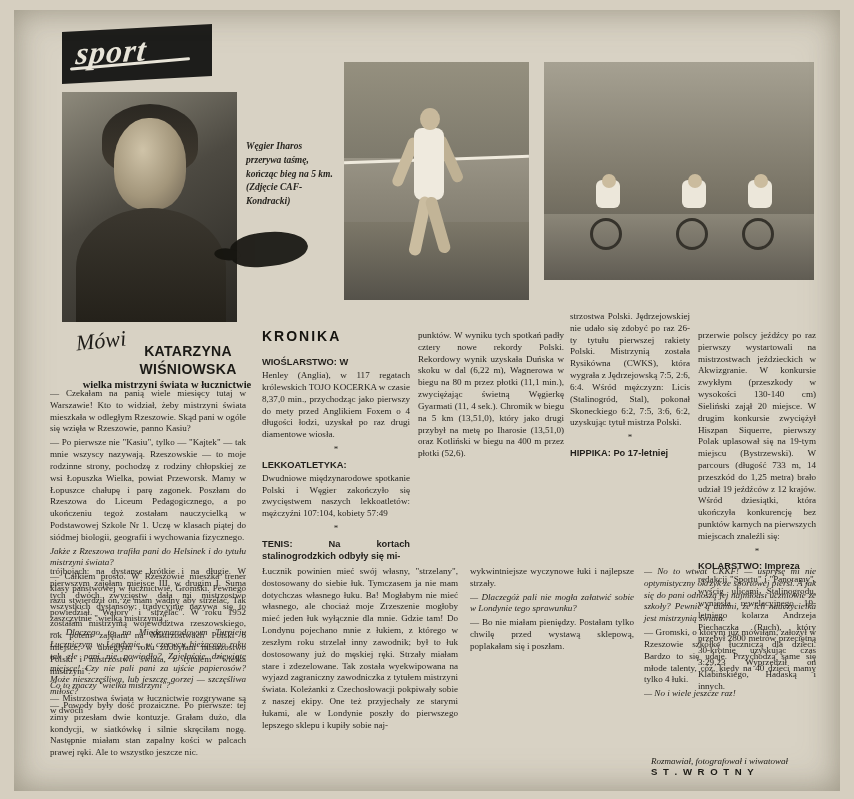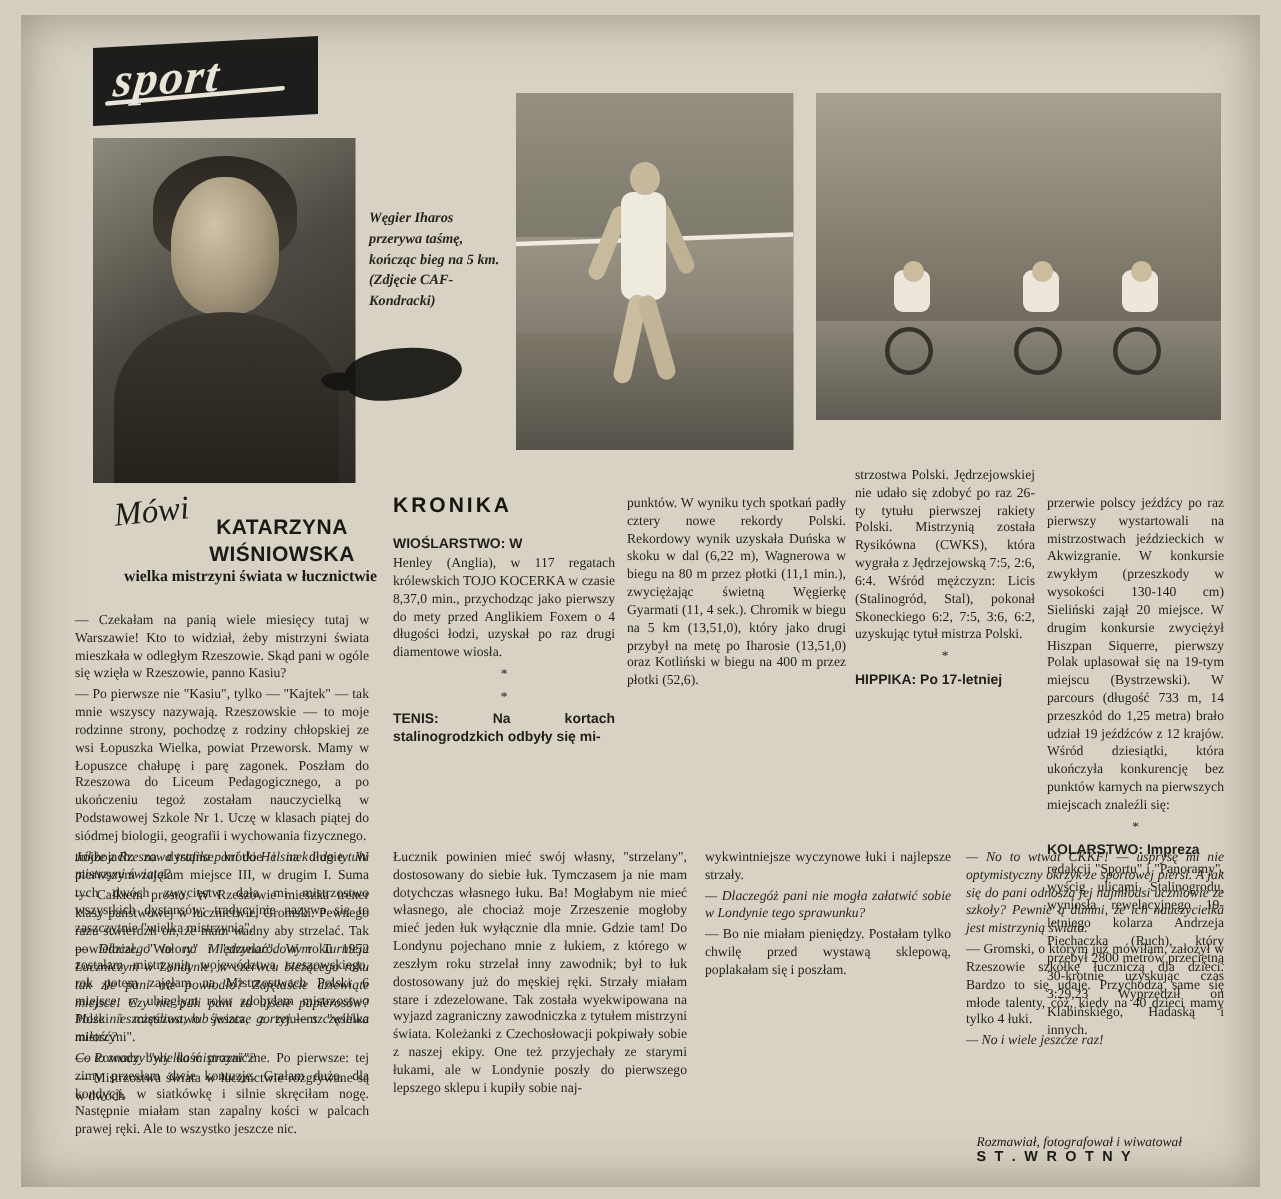--- a/index.html
+++ b/index.html
@@ -115,21 +115,21 @@
     position:absolute;
     font-family:"Liberation Serif", serif;
     font-size:9.1px;
     line-height:1.3;
     text-align:justify;
     color:#211f1b;
     hyphens:auto;
   }
   .col p{margin:0 0 2px 0;}
   .col .ital{font-style:italic;}
-  .c1{left:36px;top:398px;width:196px;}
+  .c1{left:36px;top:378px;width:196px;}
   .kronika-h{
     position:absolute;left:248px;top:318px;width:150px;
     font-family:"Liberation Sans", sans-serif;
     font-weight:bold;font-size:14px;letter-spacing:2px;color:#15140f;
   }
   .sec-h{
     font-family:"Liberation Sans", sans-serif;
     font-weight:bold;font-size:9.3px;line-height:1.3;display:block;margin-bottom:2px;
   }
   .star{text-align:center;font-size:9px;margin:3px 0;}
@@ -225,20 +225,21 @@
       <p>— Całkiem prosto. W Rzeszowie mieszka trener klasy państwowej w łucznictwie, Gromski. Pewnego razu stwierdził on, że mam wadny aby strzelać. Tak powiedział. "Wałory" i "strzelać". W roku 1952 zostałam mistrzynią województwa rzeszowskiego, rok potem zajęłam na Mistrzostwach Polski 6 miejsce, w ubiegłym roku zdobyłam mistrzostwo Polski i mistrzostwo świata, z tytułem "wielka mistrzyni".</p>
       <p class="ital">Co to znaczy "wielka mistrzyni"?</p>
       <p>— Mistrzostwa świata w łucznictwie rozgrywane są w dwóch</p>
     </div>
 
     <div class="kronika-h">KRONIKA</div>
 
     <div class="col c2">
       <p><span class="sec-h">WIOŚLARSTWO: W</span><span>Henley (Anglia), w 117 regatach królewskich TOJO KOCERKA w czasie 8,37,0 min., przychodząc jako pierwszy do mety przed Anglikiem Foxem o 4 długości łodzi, uzyskał po raz drugi diamentowe wiosła.</span></p>
       <div class="star">*</div>
+      <p><span class="sec-h">LEKKOATLETYKA:</span><span>Dwudniowe międzynarodowe spotkanie Polski i Węgier zakończyło się zwycięstwem naszych lekkoatletów: mężczyźni 107:104, kobiety 57:49</span></p>
       <div class="star">*</div>
       <p>
           <span class="sec-h">TENIS: Na kortach stalinogrodzkich odbyły się mi-</span>
         </p>
     </div>
 
     <div class="col c3">
       <p>punktów. W wyniku tych spotkań padły cztery nowe rekordy Polski. Rekordowy wynik uzyskała Duńska w skoku w dal (6,22 m), Wagnerowa w biegu na 80 m przez płotki (11,1 min.), zwyciężając świetną Węgierkę Gyarmati (11, 4 sek.). Chromik w biegu na 5 km (13,51,0), który jako drugi przybył na metę po Iharosie (13,51,0) oraz Kotliński w biegu na 400 m przez płotki (52,6).</p>
     </div>
 
@@ -261,21 +262,21 @@
       <p class="ital">— Dlaczego to na Międzynarodowym Turnieju Łuczniczym w Londynie, w czerwcu bieżącego roku tak zle pani nie powiodło? Zajęłaście dziewiąte miejsce! Czy nie pali pani za ujście papierosów? Może nieszczęśliwa, lub jeszcze gorzej — szczęśliwa miłość?</p>
       <p>— Powody były dość prozaiczne. Po pierwsze: tej zimy przesłam dwie kontuzje. Grałam dużo, dla kondycji, w siatkówkę i silnie skręciłam nogę. Następnie miałam stan zapalny kości w palcach prawej ręki. Ale to wszystko jeszcze nic.</p>
     </div>
 
     <div class="col b2">
       <p>Łucznik powinien mieć swój własny, "strzelany", dostosowany do siebie łuk. Tymczasem ja nie mam dotychczas własnego łuku. Ba! Mogłabym nie mieć własnego, ale chociaż moje Zrzeszenie mogłoby mieć jeden łuk wyłącznie dla mnie. Gdzie tam! Do Londynu pojechano mnie z łukiem, z którego w zeszłym roku strzelał inny zawodnik; był to łuk dostosowany już do męskiej ręki. Strzały miałam stare i zdezelowane. Tak została wyekwipowana na wyjazd zagraniczny zawodniczka z tytułem mistrzyni świata. Koleżanki z Czechosłowacji pokpiwały sobie z naszej ekipy. One też przyjechały ze starymi łukami, ale w Londynie poszły do pierwszego lepszego sklepu i kupiły sobie naj-</p>
     </div>
 
     <div class="col b3">
       <p>wykwintniejsze wyczynowe łuki i najlepsze strzały.</p>
-      <p class="ital">— Dlaczegóż pani nie mogła załatwić sobie w Londynie tego sprawunku?</p>
+      <p class="ital">— Dlaczegóż pali nie mogła załatwić sobie w Londynie tego sprawunku?</p>
       <p>— Bo nie miałam pieniędzy. Postałam tylko chwilę przed wystawą sklepową, poplakałam się i poszłam.</p>
     </div>
 
     <div class="col b4">
       <p class="ital">— No to wtwat CKKF! — usprysę mi nie optymistyczny okrzyk ze sportowej piersi. A jak się do pani odnoszą jej najmłodsi uczniowie ze szkoły? Pewnie ą dumni, że ich nauczycielka jest mistrzynią świata.</p>
       <p>— Gromski, o którym już mówiłam, założył w Rzeszowie szkółkę łuczniczą dla dzieci. Bardzo to się udaje. Przychodzą same się młode talenty, cóż, kiedy na 40 dzieci mamy tylko 4 łuki.</p>
       <p class="ital">— No i wiele jeszcze raz!</p>
     </div>
 
     <div class="byline">

